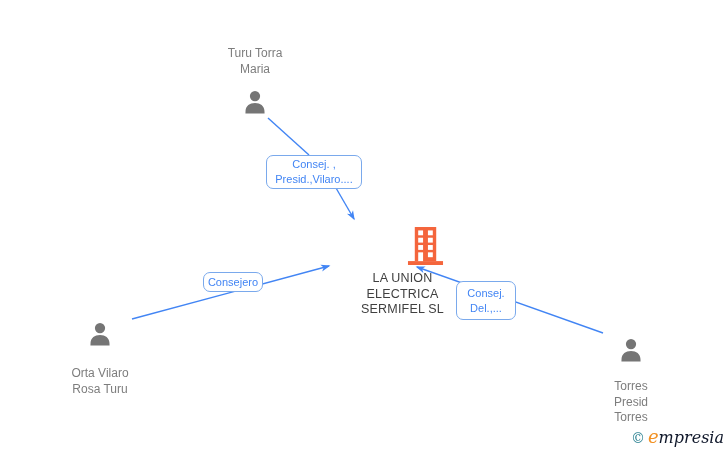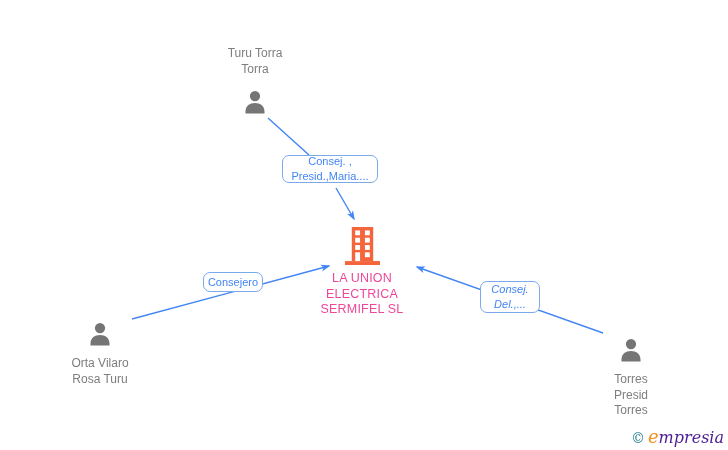--- a/index.html
+++ b/index.html
@@ -37,56 +37,56 @@
     line-height: 15.5px;
     cursor: pointer;
   }
   .node .icon-wrap { flex: 0 0 auto; }
   .person-glyph { width: 28px; height: 28px; display: block; }
   .person-glyph circle, .person-glyph path { fill: #757575; }
   .node .name div { white-space: nowrap; }
   #node-top   { left: 185px; top: 46px; }
   #node-top .name { margin-bottom: 12px; }
   #node-left  { left: 30px;  top: 321px; }
-  #node-left .name { margin-top: 7px; }
+  #node-left .name { margin-top: 17px; }
   #node-right { left: 561px; top: 337px; }
-  #node-right .name { margin-top: 7px; }
-  #node-company { left: 292px; top: 226px; color: #ec4899; font-size: 12.5px; line-height: 15.5px; letter-spacing: 0.2px; }
+  #node-right .name { margin-top: 14px; }
+  #node-company { left: 304px; top: 226px; color: #404040; font-size: 12.5px; line-height: 15.5px; letter-spacing: 0.2px; align-items: flex-end; }
   #node-company .name { margin-top: 5px; }
   .building-glyph { width: 37px; height: 40px; display: block; }
   .edge-label {
     position: absolute;
     box-sizing: border-box;
     background: #ffffff;
     border: 1.5px solid #7aa9ec;
     border-radius: 7px;
     color: #4285f4;
     font-size: 11px;
     line-height: 15px;
     display: flex;
     flex-direction: column;
     align-items: center;
     justify-content: center;
     text-align: center;
   }
-  #label-top   { left: 266px; top: 155px; width: 96px; height: 28px; margin-left: 16px; }
+  #label-top   { left: 266px; top: 155px; width: 96px; height: 34px; }
   #label-left  { left: 203px; top: 272px; width: 60px; height: 20px; }
-  #label-right { left: 480px; top: 281px; width: 60px; height: 32px; font-style: italic; }
+  #label-right { left: 456px; top: 281px; width: 60px; height: 39px; }
   .watermark {
     position: absolute;
     right: 4px;
     bottom: 3px;
     font-family: "DejaVu Serif", serif;
     font-style: italic;
     font-size: 16px;
     white-space: nowrap;
   }
   .watermark .copy { color: #2a8191; font-style: normal; font-size: 14px; margin-right: 3px; }
   .watermark .brand-e { color: #f29123; font-size: 18px; }
-  .watermark .brand-rest { color: #4c1d95; }
+  .watermark .brand-rest { color: #0f172a; }
 </style>
 </head>
 <body>
 
 <div class="canvas">
 
   <svg class="edges" viewBox="0 0 728 450">
     <defs>
       <marker id="arrow" markerWidth="11" markerHeight="9" refX="8.5" refY="4" orient="auto" markerUnits="userSpaceOnUse">
         <path d="M0.5,0.5 L10,4 L0.5,7.5 L3,4 Z" fill="#4285f4"></path>
@@ -94,21 +94,21 @@
     </defs>
     <line x1="268" y1="118" x2="309" y2="155"></line>
     <line x1="336" y1="188" x2="354" y2="219" marker-end="url(#arrow)"></line>
     <line x1="132" y1="319" x2="329" y2="266" marker-end="url(#arrow)"></line>
     <line x1="603" y1="333" x2="417" y2="267" marker-end="url(#arrow)"></line>
   </svg>
 
   <div class="node" id="node-top">
     <div class="name">
       <div>Turu Torra</div>
-      <div>Torra</div>
+      <div>Maria</div>
     </div>
     <div class="icon-wrap">
       <svg class="person-glyph" viewBox="0 0 24 24">
         <circle cx="12" cy="6.1" r="4.4"></circle>
         <path d="M12 12.1c-4.7 0-7.8 2.6-8.1 6.6L3.8 21h16.4l-0.1-2.3c-0.3-4-3.4-6.6-8.1-6.6z"></path>
       </svg>
     </div>
   </div>
 
   <div class="node" id="node-company">
@@ -155,21 +155,21 @@
     </div>
     <div class="name">
       <div>Torres</div>
       <div>Presid</div>
       <div>Torres</div>
     </div>
   </div>
 
   <div class="edge-label" id="label-top">
     <div>Consej. ,</div>
-    <div>Presid.,Maria....</div>
+    <div>Presid.,Vilaro....</div>
   </div>
   <div class="edge-label" id="label-left">
     <div>Consejero</div>
   </div>
   <div class="edge-label" id="label-right">
     <div>Consej.</div>
     <div>Del.,...</div>
   </div>
 
   <div class="watermark">

